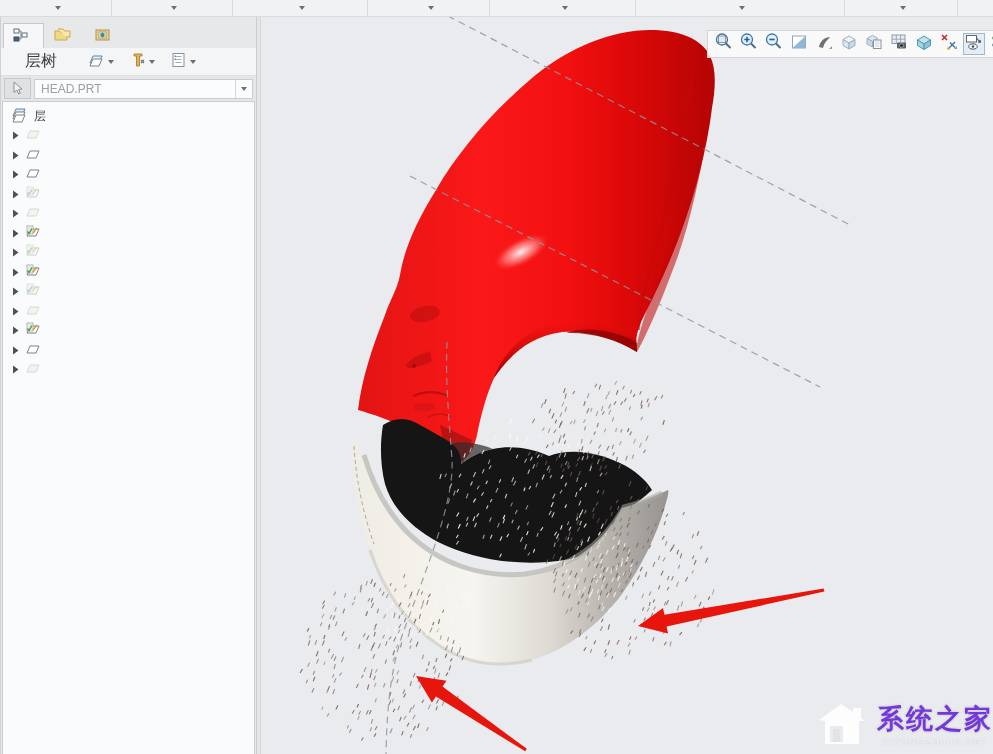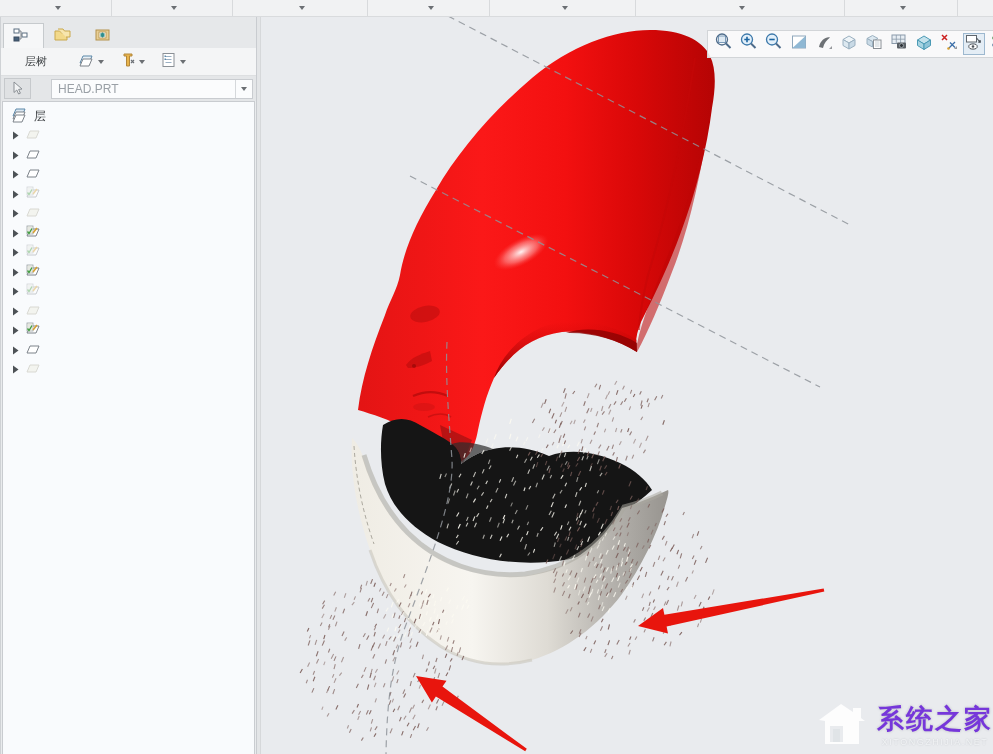--- a/index.html
+++ b/index.html
@@ -20,23 +20,23 @@
 
   
   .sidebar { width:256px; flex:0 0 auto; display:flex; flex-direction:column;
     background:#e9ebed; border-left:1px solid #cfd2d5; }
   .panel-tabs { height:31px; display:flex; align-items:flex-end; padding-left:2px; background:#e6e8ea; }
   .panel-tab { height:25px; display:flex; align-items:center; gap:5px; padding:0 9px;
     font-size:12px; color:#3a3d40; white-space:nowrap; }
   .panel-tab.active { background:#f6f7f8; border:1px solid #c6cacd; border-bottom:none; }
   .panel-toolbar { height:28px; background:#f4f5f6; border-bottom:1px solid #dddfe1;
     display:flex; align-items:center; padding:0 6px; }
-  .panel-toolbar .pt-title { font-size:11px; color:#3c4043; margin:0 26px 0 18px; }
+  .panel-toolbar .pt-title { font-size:16px; color:#3c4043; margin:0 26px 0 18px; }
   .pt-btn { display:flex; align-items:center; gap:3px; padding:2px 4px; margin-right:8px; border-radius:2px; }
-  .selector-row { height:25px; background:#e4e6e8; display:flex; align-items:center; padding:1px 3px; gap:20px; }
+  .selector-row { height:25px; background:#e4e6e8; display:flex; align-items:center; padding:1px 3px; gap:3px; }
   .cursor-btn { width:27px; height:21px; background:#dfe1e3; border:1px solid #c6c9cc;
     display:flex; align-items:center; justify-content:center; }
   .combo { flex:1; height:20px; background:#fbfcfd; border:1px solid #c9ccd0;
     display:flex; align-items:center; }
   .combo .combo-text { flex:1; font-size:12px; color:#9aa0a6; padding-left:6px;
     white-space:nowrap; overflow:hidden; }
   .combo .combo-arrow { width:17px; align-self:stretch; border-left:1px solid #d5d8db;
     display:flex; align-items:center; justify-content:center; }
   .tree-wrap { flex:1; background:#f9fbfd; border:1px solid #c9ccd0; border-bottom:none;
     margin:0 1px; overflow:hidden; padding:4px 0 0 7px; }

